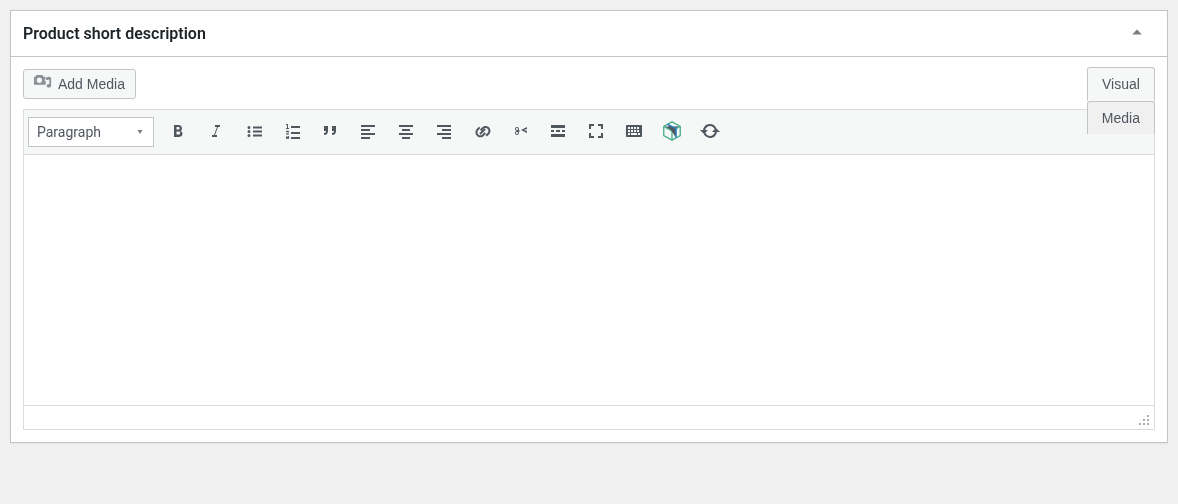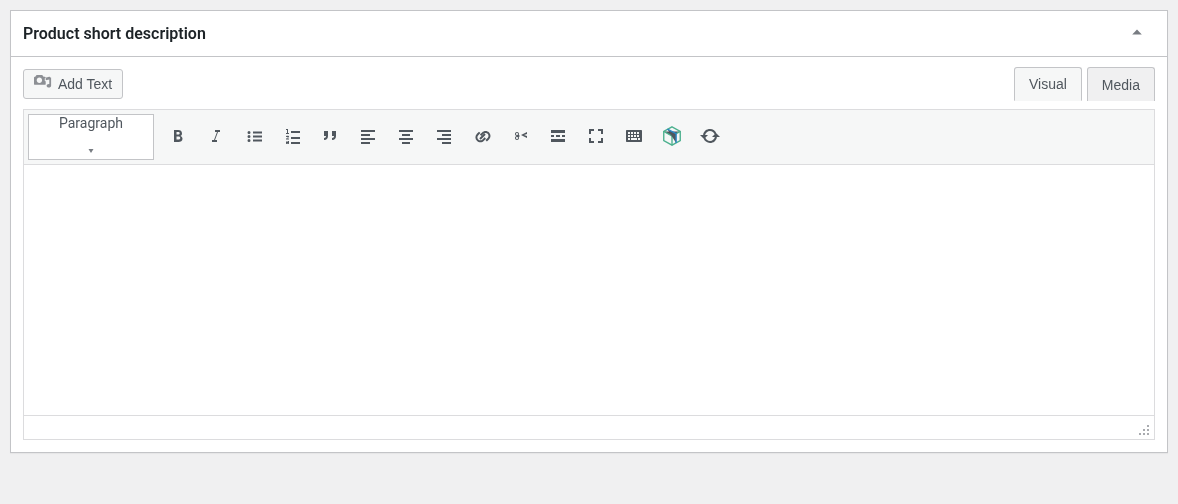--- a/index.html
+++ b/index.html
@@ -68,20 +68,21 @@
     background: #f6f7f7;
     color: #50575e;
   }
   .camera-icon { color: #8c8f94; position: relative; }
   .editor-wrap { position: relative; }
   .editor-tabs {
     position: absolute;
     right: 0;
     top: -42px;
     display: flex;
+    flex-direction: column;
   }
   .editor-tab {
     border: 1px solid #c3c4c7;
     background: #f0f0f1;
     color: #50575e;
     padding: 8px 14px;
     font-size: 14px;
     cursor: pointer;
     margin-left: 5px;
     border-bottom: none;
@@ -105,28 +106,27 @@
     display: flex;
     align-items: center;
     gap: 2px;
   }
   .mce-format-select {
     display: flex;
     align-items: center;
     justify-content: space-between;
     border: 1px solid #c3c4c7;
     background: #fff;
-    height: 46px;
+    height: 30px;
     width: 126px;
-    padding: 0 8px;
+    padding: 12px 8px;
     font-size: 14px;
     color: #50575e;
     cursor: pointer;
     margin-right: 4px;
-    flex-direction: column;
   }
   .mce-btn {
     width: 36px;
     height: 36px;
     display: inline-flex;
     align-items: center;
     justify-content: center;
     cursor: pointer;
     color: #50575e;
     border-radius: 2px;
@@ -173,21 +173,21 @@
   </div>
 
   <div class="inside">
     <div class="media-buttons">
       <button type="button" class="button">
         <span class="camera-icon">
           <svg width="18" height="18" viewBox="0 0 20 20" fill="#8c8f94">
               <path d="M13 11V4c0-.55-.45-1-1-1h-1.4L9.4 1.4C9.15 1.15 8.8 1 8.45 1H3.55c-.35 0-.7.15-.95.4L1.4 3H1c-.55 0-1 .45-1 1v7c0 .55.45 1 1 1h11c.55 0 1-.45 1-1zM6 10c-1.66 0-3-1.34-3-3s1.34-3 3-3 3 1.34 3 3-1.34 3-3 3zm13-6v9c0 1.1-1.12 2-2.5 2S14 14.1 14 13s1.12-2 2.5-2c.18 0 .35.02.5.05V6l-4 1v1l-1-.2V5c0-.46.31-.85.76-.97l4-1c.62-.15 1.24.31 1.24.97z"></path>
             </svg>
         </span>
-        <span>Add Text</span>
+        <span>Add Media</span>
       </button>
     </div>
 
     <div class="editor-wrap">
       <div class="editor-tabs">
         <button type="button" class="editor-tab active">Visual</button>
         <button type="button" class="editor-tab">Media</button>
       </div>
 
       <div class="editor-container">

